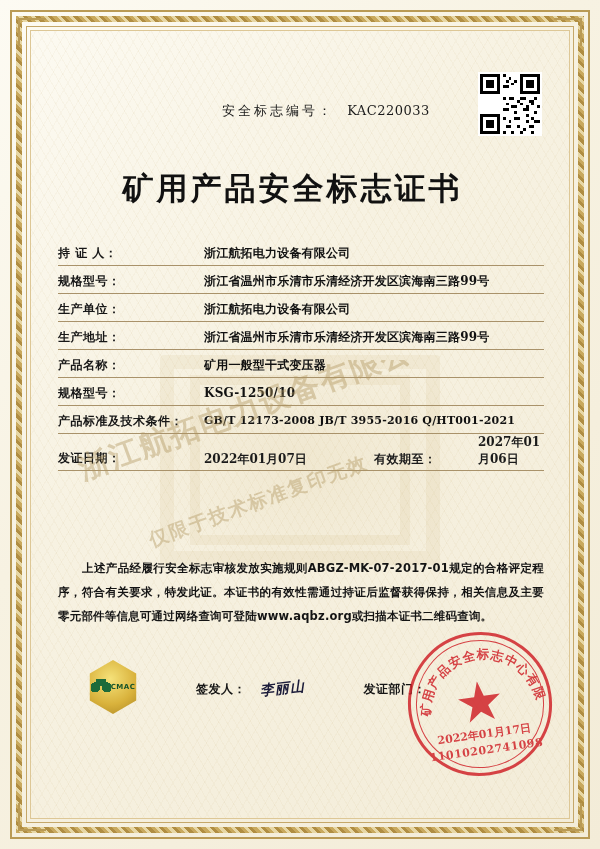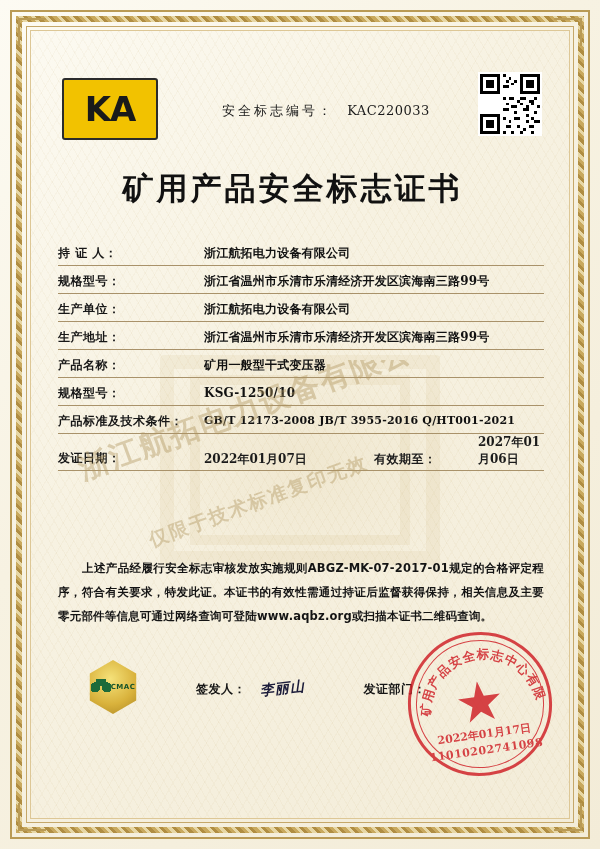--- a/index.html
+++ b/index.html
@@ -394,23 +394,20 @@
   <div class="frame-inner"></div>
   <div class="frame-inner2"></div>
   <div class="bg-pattern"></div>
   <div class="rosette"></div>
 
   <div class="corner c-tl"></div>
   <div class="corner c-tr"></div>
   <div class="corner c-bl"></div>
   <div class="corner c-br"></div>
 
-  <div class="logo">
-    <span class="logo-text">KA</span>
-  </div>
 
   <div class="cert-no-row">
     <span class="label">安全标志编号：</span>
     <span class="value">KAC220033</span>
   </div>
 
   <div class="qr">
     <svg width="60" height="60" viewBox="0 0 21 21" shape-rendering="crispEdges">
       <rect width="21" height="21" fill="#ffffff"></rect>
       <g fill="#000000">

